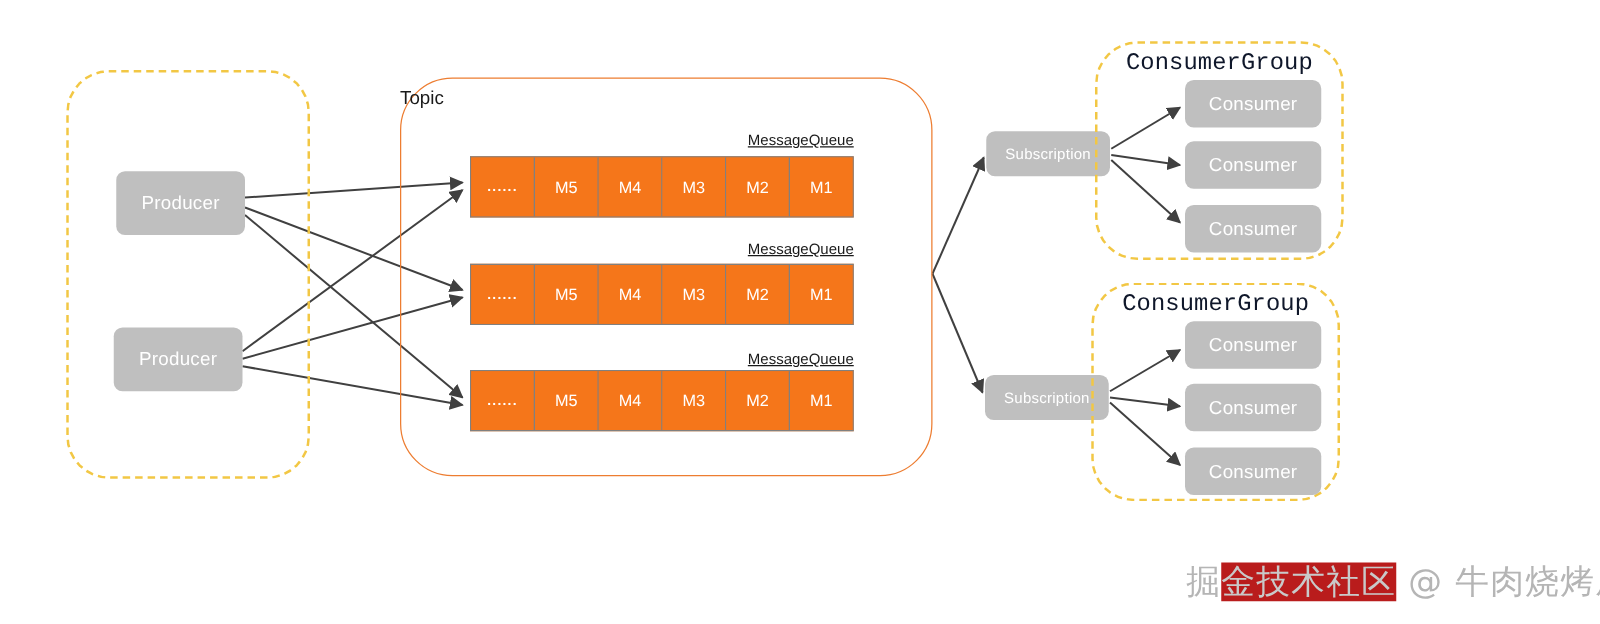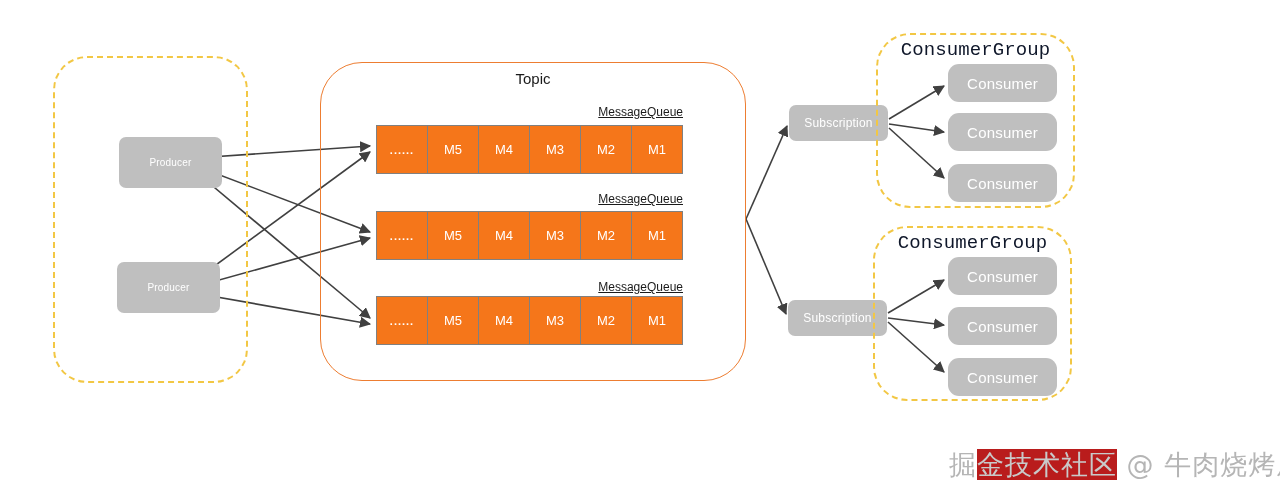--- a/index.html
+++ b/index.html
@@ -48,39 +48,38 @@
   .topic-box {
     position: absolute;
     border: 1.6px solid #ed7d31;
     border-radius: 42px;
     box-sizing: border-box;
     background: transparent;
   }
   .topic-title {
     position: absolute;
     width: 100%;
-    text-align: center;
     font-size: 15px;
     color: #1a1a1a;
   }
 
   
   .node {
     position: absolute;
     background: #bfbfbf;
     border-radius: 7px;
     color: #ffffff;
     display: flex;
     align-items: center;
     justify-content: center;
     box-sizing: border-box;
     letter-spacing: 0.2px;
   }
-  .node.producer { font-size: 10px; margin-left: 26px; }
-  .node.consumer { font-size: 15px; border-radius: 11px; }
+  .node.producer { font-size: 15px; }
+  .node.consumer { font-size: 15px; }
   .node.subscription { font-size: 12px; }
 
   
   .queue-label {
     position: absolute;
     width: 100%;
     text-align: right;
     font-size: 12px;
     color: #1a1a1a;
     text-decoration: underline;

